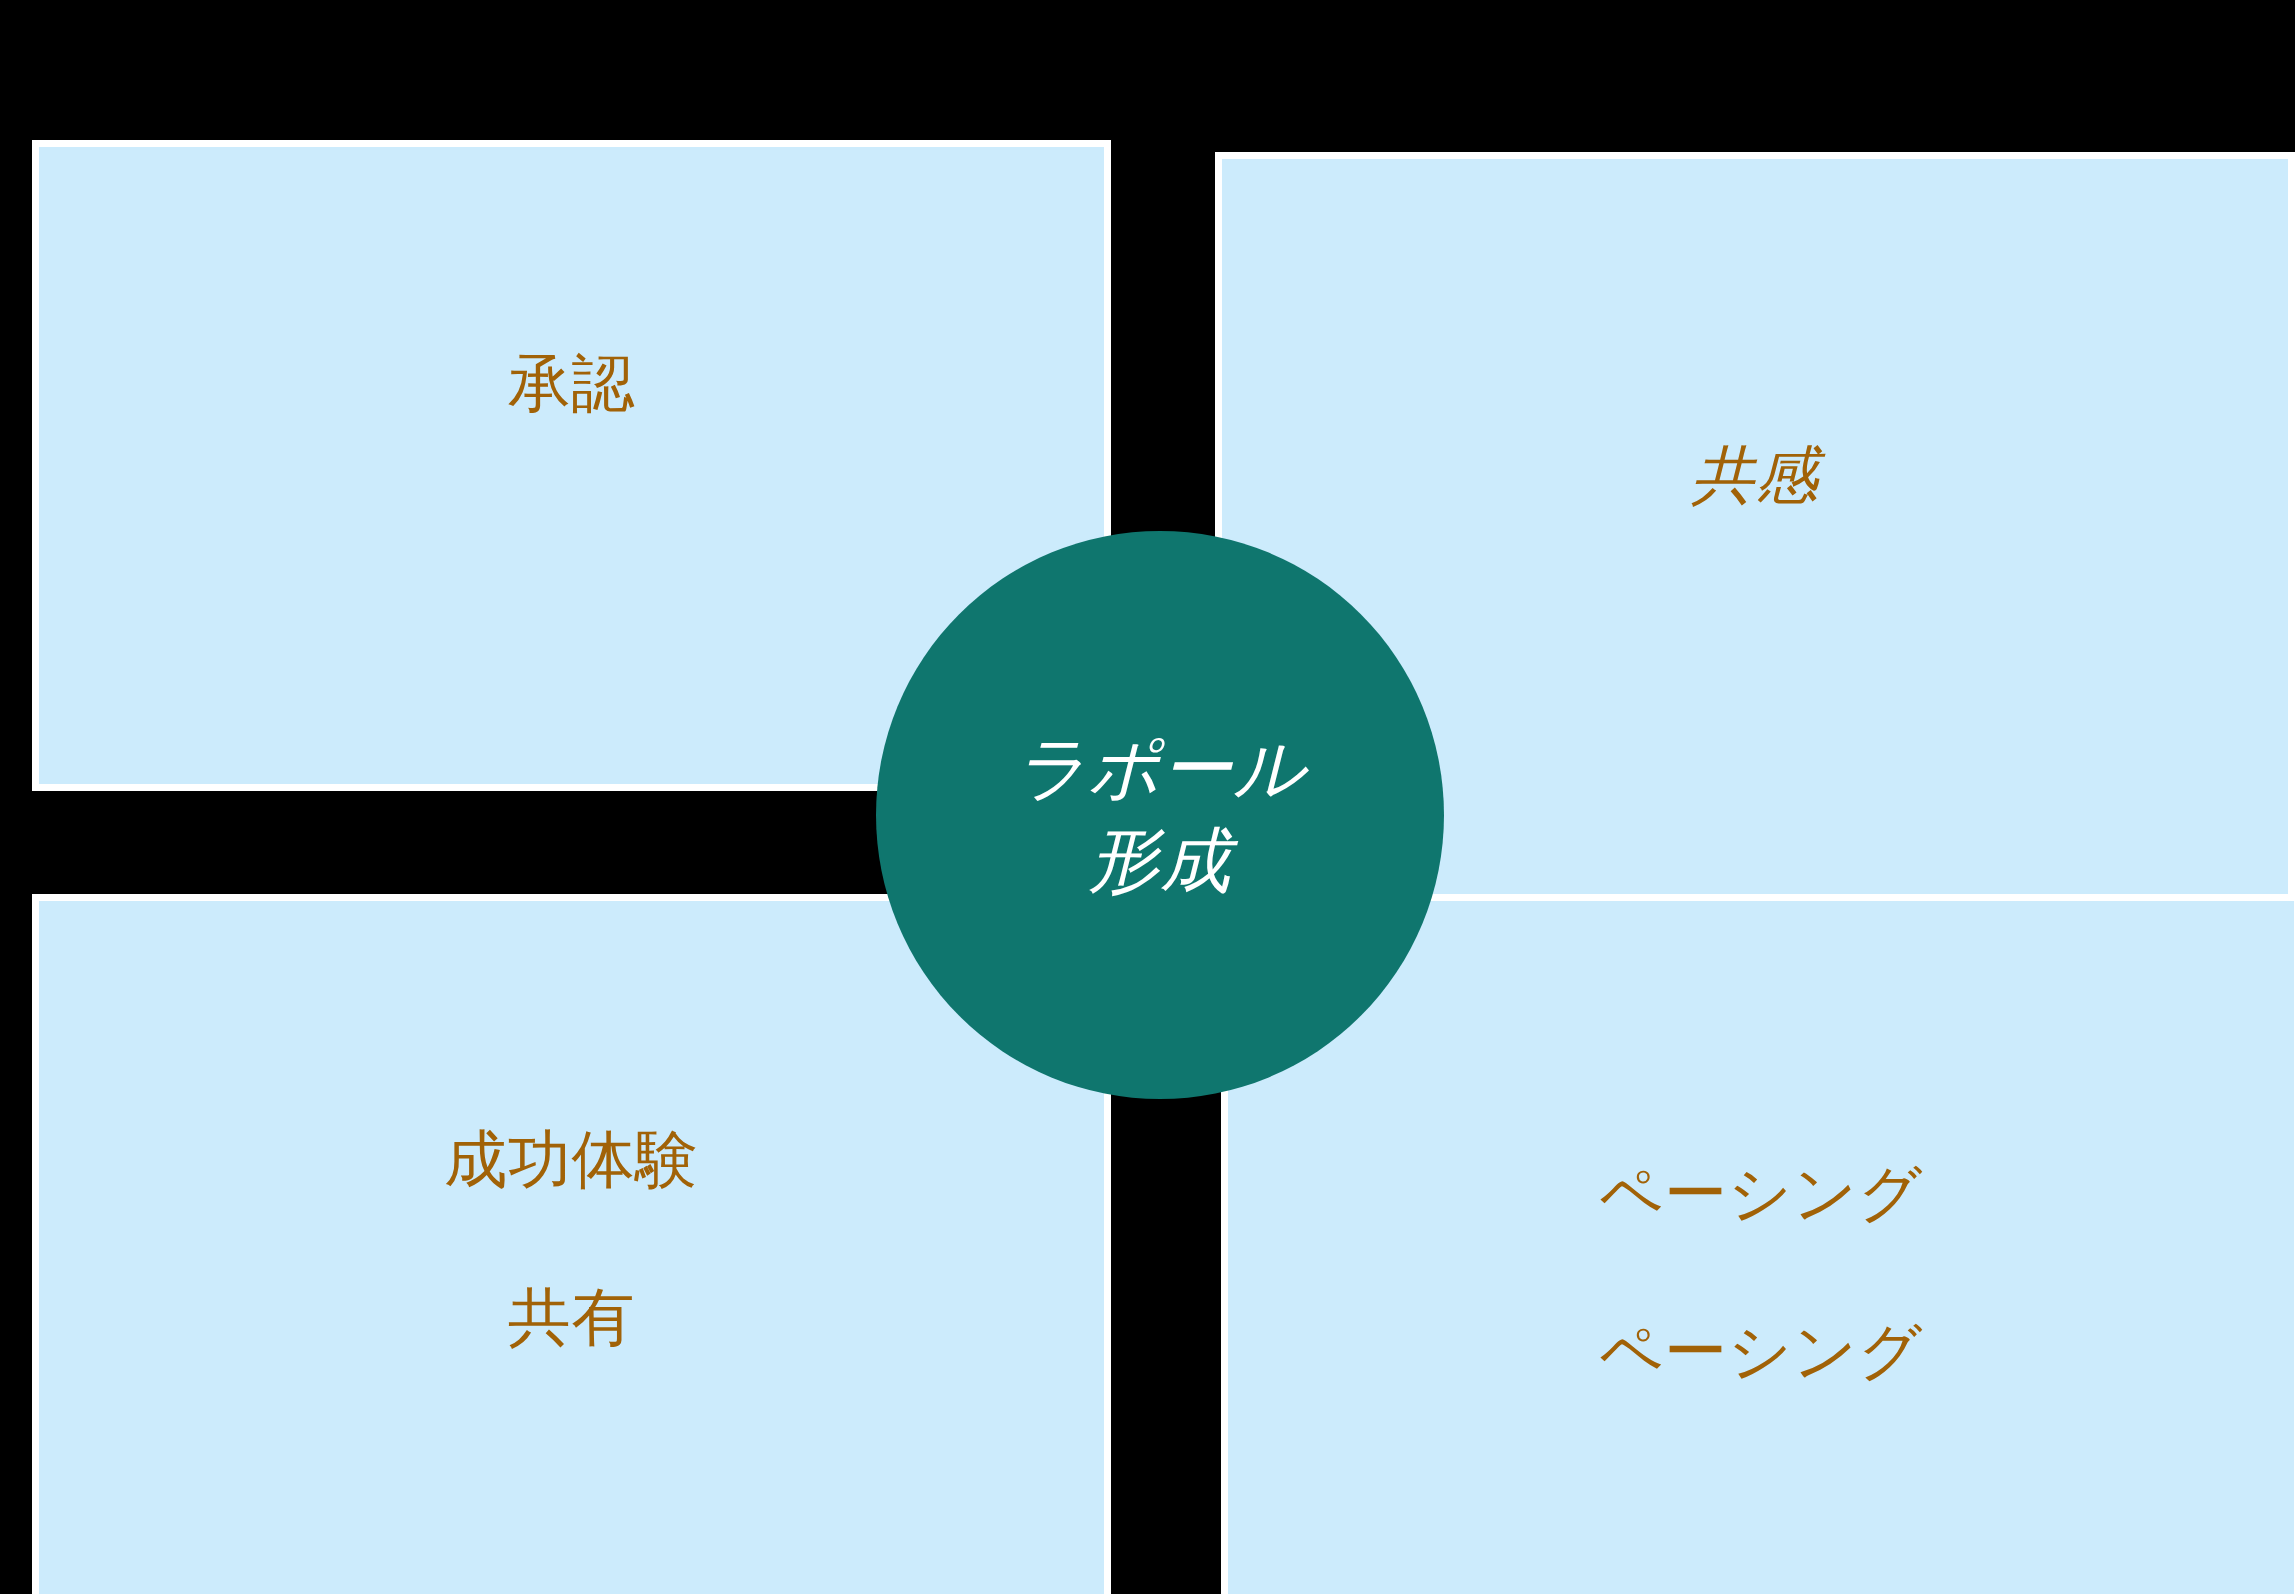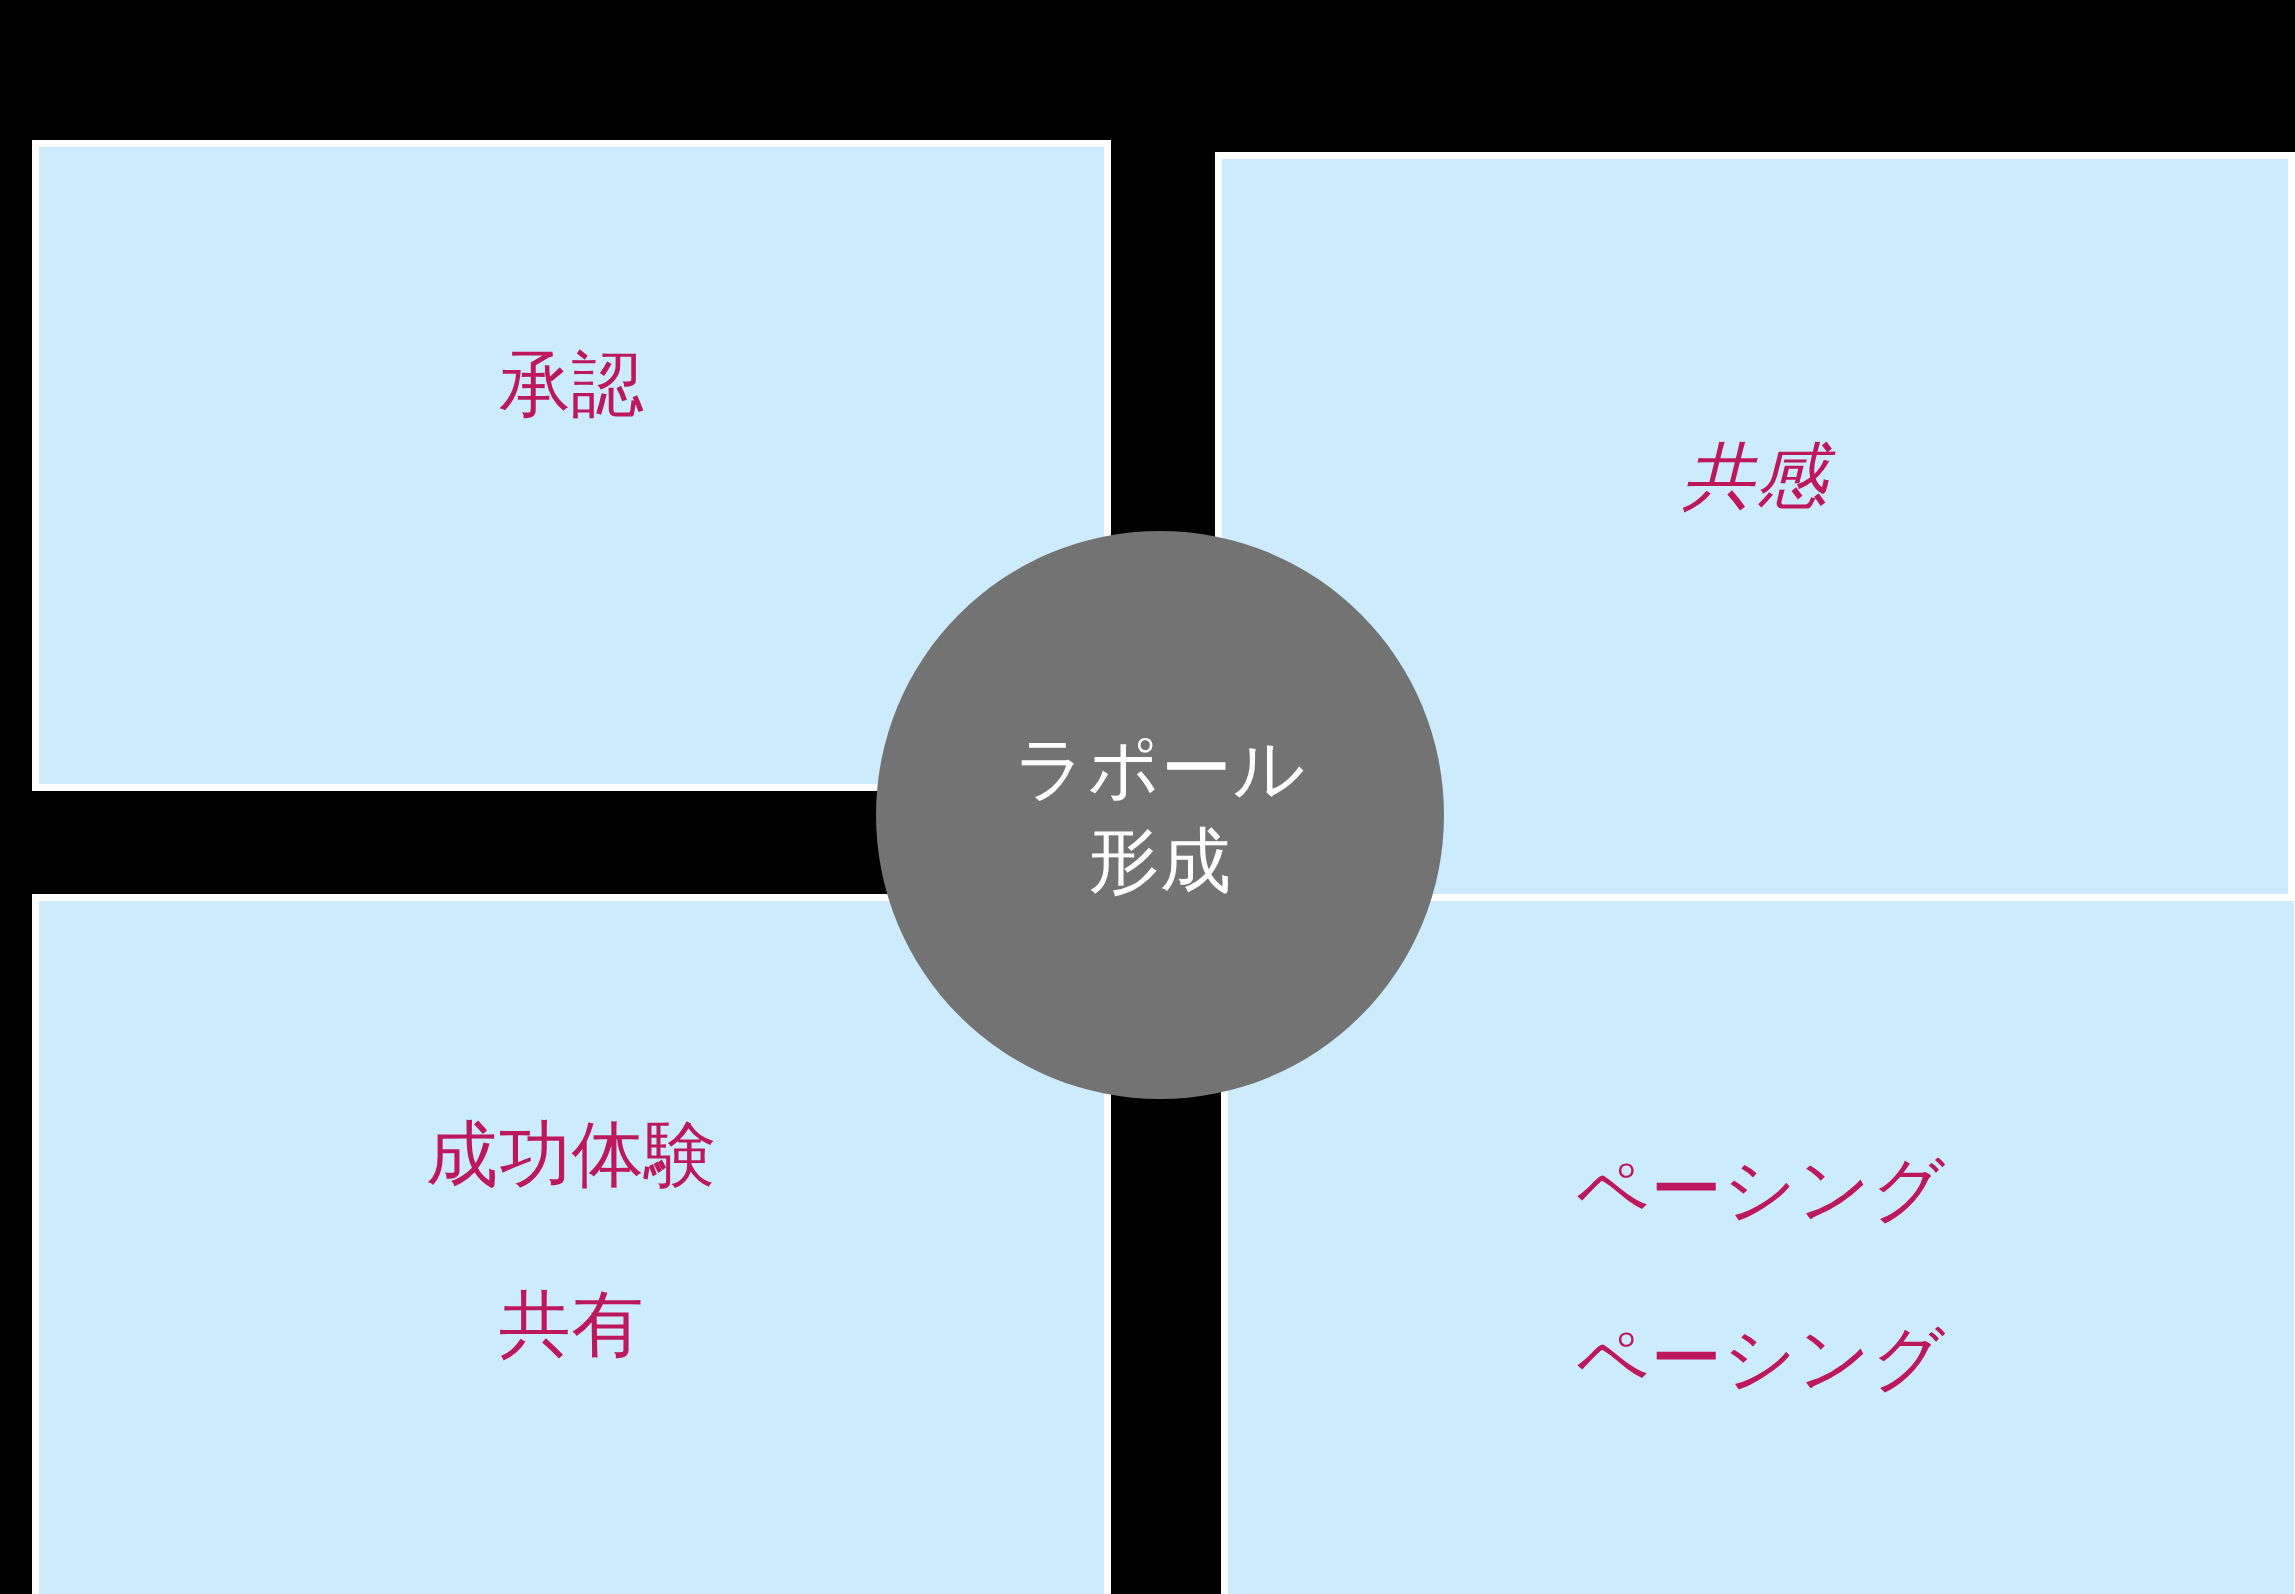--- a/index.html
+++ b/index.html
@@ -28,22 +28,22 @@
     flex-direction: column;
     align-items: center;
     justify-content: center;
   }
   .q-topleft     { left: 32px;   top: 140px;  width: 1079px; height: 651px; }
   .q-topright    { left: 1215px; top: 152px;  width: 1080px; height: 810px; font-style: italic; }
   .q-bottomleft  { left: 32px;   top: 894px; width: 1079px; height: 736px; }
   .q-bottomright { left: 1221px; top: 894px; width: 1080px; height: 805px; }
 
   .q-label {
-    color: #be185d;
-    font-size: 72px;
+    color: #a16207;
+    font-size: 63px;
     line-height: 1.28;
     font-weight: 400;
     letter-spacing: 0.01em;
     white-space: nowrap;
   }
 
   
   .q-topleft .q-inner,
   .q-topright .q-inner {
     transform: translateY(-81px);
@@ -62,26 +62,27 @@
   }
 
   
   #hub {
     position: absolute;
     left: 876px;
     top: 531px;
     width: 568px;
     height: 568px;
     border-radius: 50%;
-    background: #737373;
+    background: #0f766e;
     display: flex;
     flex-direction: column;
     align-items: center;
     justify-content: center;
     z-index: 5;
+    font-style: italic;
   }
   .hub-line {
     color: #ffffff;
     font-size: 71px;
     line-height: 1.30;
     font-weight: 400;
     letter-spacing: 0.01em;
     text-align: center;
     white-space: nowrap;
   }

